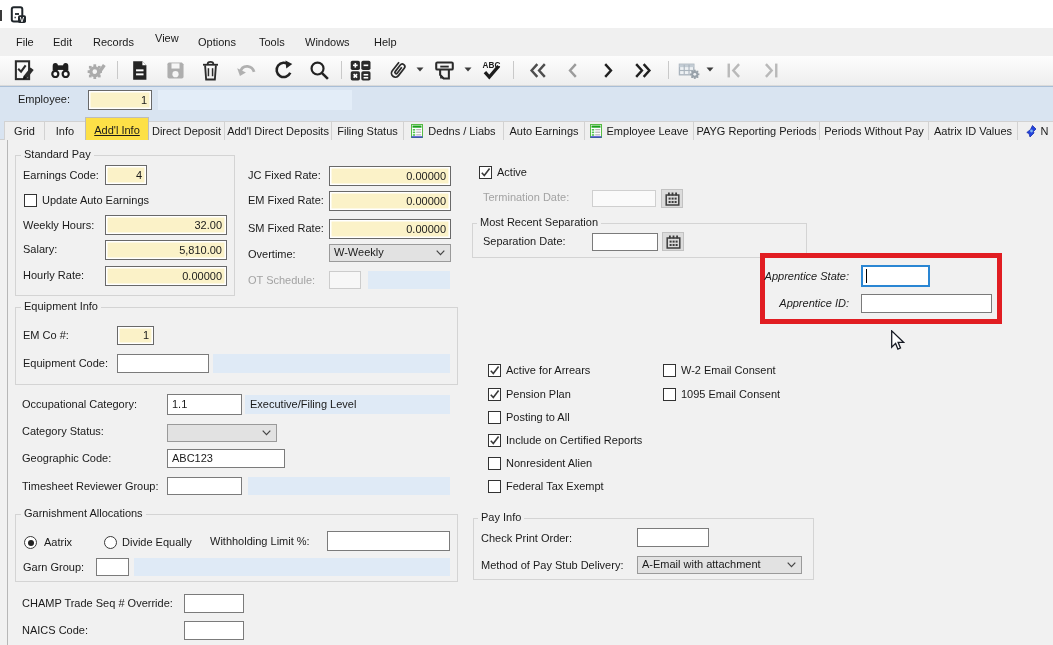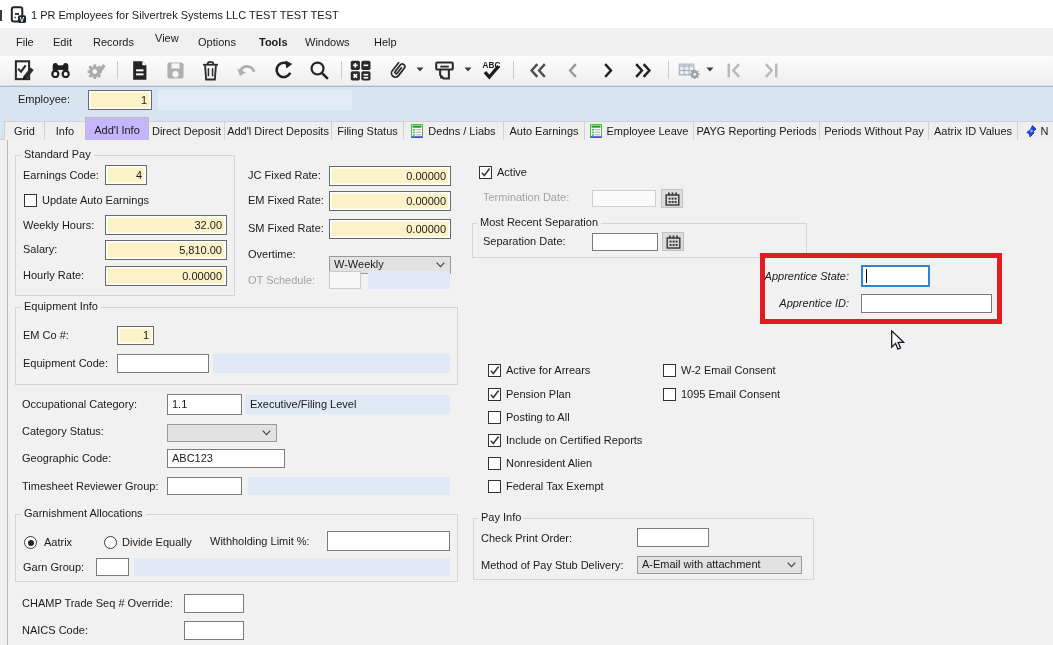--- a/index.html
+++ b/index.html
@@ -17,45 +17,44 @@
 .leg { position:absolute; background:#f1f1f1; padding:0 3px; font-size:11px; line-height:13px; white-space:nowrap; }
 .cb { position:absolute; width:13px; height:13px; border:1px solid #323232; background:#fff; }
 .combo { position:absolute; border:1px solid #9a9a9a; background:#e2e2e2; font-size:11px; padding:1px 4px; white-space:nowrap; }
 .combo svg { position:absolute; right:5px; top:50%; margin-top:-3px; }
 .tb-sep { position:absolute; top:61px; width:1px; height:18px; background:#c9c9c9; }
 .ticon { position:absolute; top:59px; width:23px; height:23px; margin-left:-1.5px; }
 .rad { position:absolute; width:13px; height:13px; border:1px solid #3a3a3a; border-radius:50%; background:#fff; }
 .rad.on span { position:absolute; left:2.5px; top:2.5px; width:6px; height:6px; border-radius:50%; background:#222; }
 .calbtn { position:absolute; width:22px; height:19px; background:#dcdcdc; border:1px solid #c2c2c2; text-align:center; padding-top:2px; }
 .tab { position:absolute; top:121px; height:19px; background:#efefef; border:1px solid #d2d2d2; border-bottom:none; text-align:center; font-size:11px; line-height:18px; white-space:nowrap; }
-.tab.sel { top:117px; height:23px; background:#c4b5fd; border-color:#bdbdbd; line-height:24px; z-index:2; }
+.tab.sel { top:117px; height:23px; background:#fde047; border-color:#bdbdbd; line-height:24px; z-index:2;text-decoration:underline; }
 .gicon { display:inline-block; width:12px; height:14px; margin:0 5px -3px 0; }
 </style>
 </head>
 <body>
 <div id="root">
 
 <div class="abs" style="left:0;top:0;width:1053px;height:28px;background:#ffffff;"></div>
 <div class="abs" style="left:0;top:10px;width:2px;height:11px;background:#3a3a3a;"></div>
 <svg class="abs" style="left:10px;top:6px;" width="16" height="17" viewBox="0 0 16 17">
   <rect x="1.8" y="1.2" width="10.5" height="14.2" rx="2" fill="none" stroke="#20262b" stroke-width="2"></rect>
   <line x1="5" y1="8" x2="9" y2="8" stroke="#20262b" stroke-width="1.8"></line>
   <line x1="4.5" y1="11.5" x2="5.8" y2="11.5" stroke="#20262b" stroke-width="1.6"></line>
   <rect x="8" y="9.2" width="8" height="7.8" rx="1.8" fill="#20262b"></rect>
   <text x="12" y="15.6" font-size="6.5" font-weight="bold" fill="#fff" text-anchor="middle" font-family="Liberation Sans">V</text>
 </svg>
-<div class="lbl" style="left:31px;top:9px;font-size:11px;">1 PR Employees for Silvertrek Systems LLC TEST TEST TEST</div>
 
 <div class="abs" style="left:0;top:28px;width:1053px;height:28px;background:#f0f0f0;"></div>
 <div class="lbl" style="left:16px;top:36px;">File</div>
 <div class="lbl" style="left:53px;top:36px;">Edit</div>
 <div class="lbl" style="left:93px;top:36px;">Records</div>
 <div class="lbl" style="left:155px;top:32px;">View</div>
 <div class="lbl" style="left:198px;top:36px;">Options</div>
-<div class="lbl" style="left:259px;top:36px;font-weight:bold;">Tools</div>
+<div class="lbl" style="left:259px;top:36px;">Tools</div>
 <div class="lbl" style="left:305px;top:36px;">Windows</div>
 <div class="lbl" style="left:374px;top:36px;">Help</div>
 
 <div class="abs" style="left:0;top:56px;width:1053px;height:30px;background:linear-gradient(#fdfdfd,#eeeeee);border-bottom:1px solid #dadada;"></div>
 <div id="toolbar">
 
 <svg class="ticon" style="left:14px;" width="20" height="20" viewBox="0 0 20 20">
   <rect x="2.5" y="2" width="11.5" height="15.5" fill="none" stroke="#2b2b2b" stroke-width="1.8"></rect>
   <path d="M4.5 8.5 L7 11 L11 5.5" fill="none" stroke="#2b2b2b" stroke-width="1.8"></path>
   <path d="M9.4 14.6 L15.2 7.4 L18 9.6 L12.2 16.8 L8.6 17.8 Z" fill="#2b2b2b"></path>
@@ -294,21 +293,21 @@
 <div class="lbl" style="left:23px;top:269px;">Hourly Rate:</div>
 <div class="inp yel rt" style="left:105px;top:266px;width:122px;height:20px;line-height:18px;">0.00000</div>
 
 <div class="lbl" style="left:248px;top:169px;">JC Fixed Rate:</div>
 <div class="inp yel rt" style="left:329px;top:166px;width:122px;height:20px;line-height:18px;">0.00000</div>
 <div class="lbl" style="left:248px;top:194px;">EM Fixed Rate:</div>
 <div class="inp yel rt" style="left:329px;top:191px;width:122px;height:20px;line-height:18px;">0.00000</div>
 <div class="lbl" style="left:248px;top:222px;">SM Fixed Rate:</div>
 <div class="inp yel rt" style="left:329px;top:219px;width:122px;height:20px;line-height:18px;">0.00000</div>
 <div class="lbl" style="left:248px;top:248px;">Overtime:</div>
-<div class="combo" style="left:329px;top:244px;width:122px;height:18px;margin-top:12px;">W-Weekly<svg width="9" height="6" viewBox="0 0 9 6">
+<div class="combo" style="left:329px;top:244px;width:122px;height:18px;">W-Weekly<svg width="9" height="6" viewBox="0 0 9 6">
           <path d="M0.7 0.7 L4.5 4.7 L8.3 0.7" fill="none" stroke="#454545" stroke-width="1.2"></path>
         </svg></div>
 <div class="lbl dis" style="left:248px;top:274px;">OT Schedule:</div>
 <div class="abs" style="left:329px;top:271px;width:32px;height:18px;background:#f7f7f7;border:1px solid #cccccc;"></div>
 <div class="blue" style="left:368px;top:271px;width:82px;height:18px;"></div>
 
 <div class="grp" style="left:15px;top:307px;width:443px;height:78px;"></div>
 <div class="leg" style="left:21px;top:300px;">Equipment Info</div>
 <div class="lbl" style="left:23px;top:329px;">EM Co #:</div>
 <div class="inp yel rt" style="left:117px;top:326px;width:37px;height:19px;line-height:17px;">1</div>

